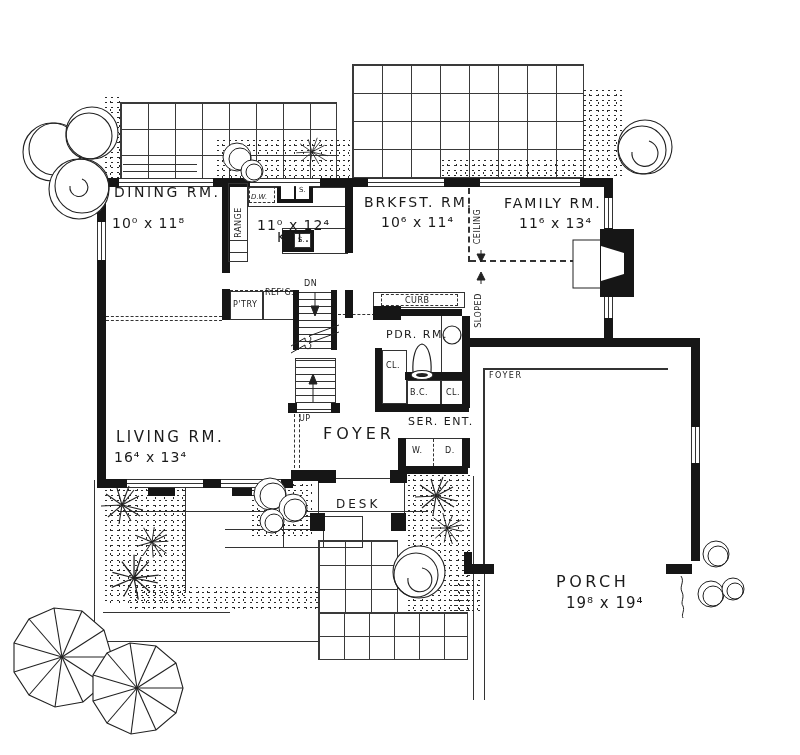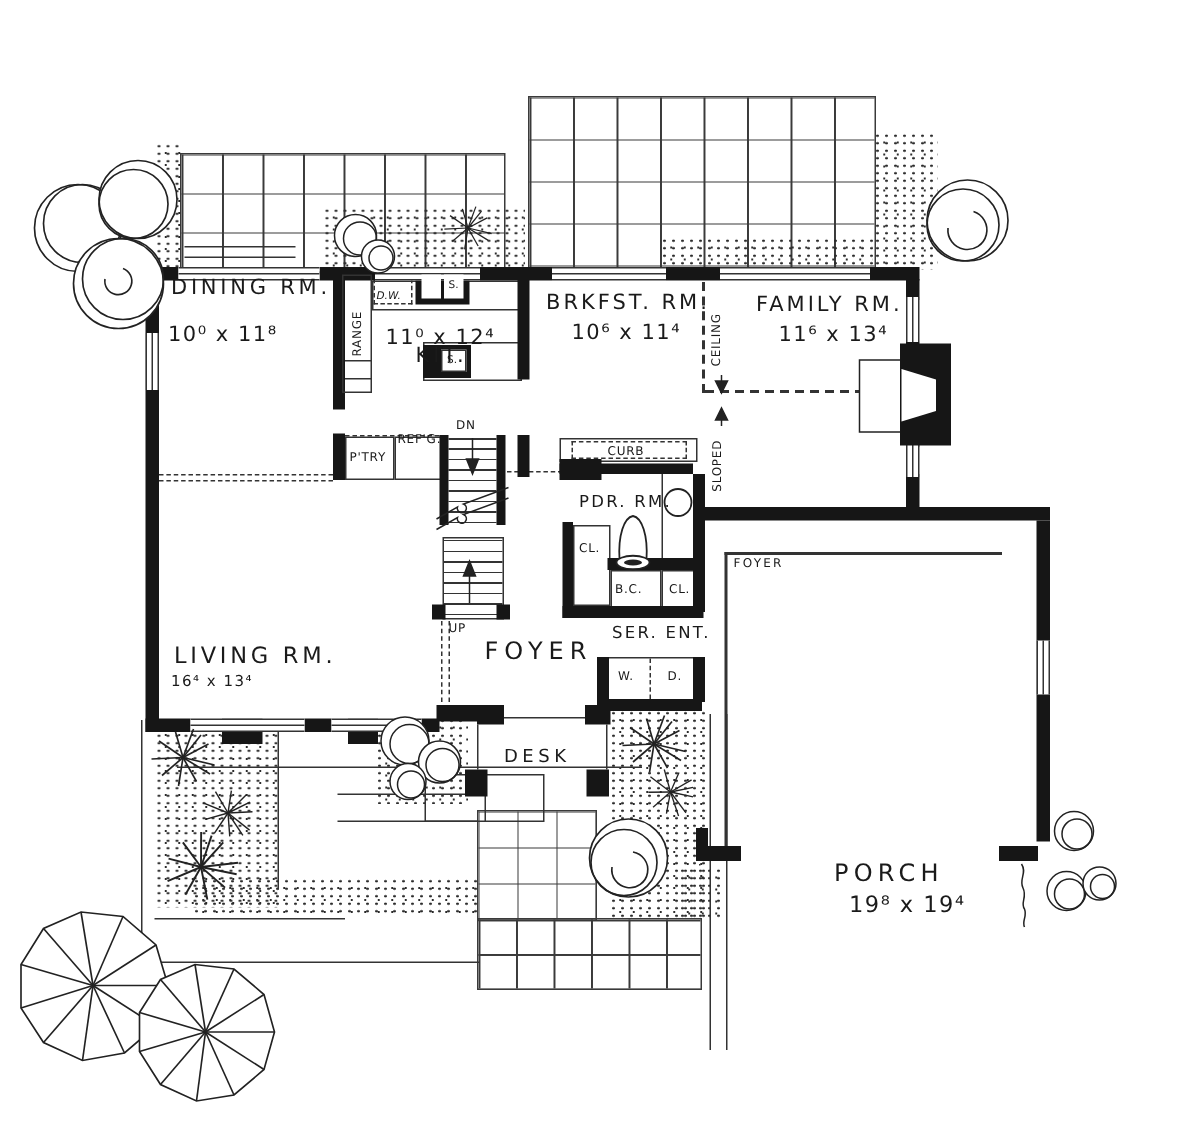--- a/index.html
+++ b/index.html
@@ -189,21 +189,21 @@
 
   <div class="lbl" style="left:114px;top:184px;letter-spacing:2.5px;">DINING RM.</div>
   <div class="lbl" style="left:112px;top:215px;letter-spacing:1px;">10⁰ x 11⁸</div>
   <div class="lbl" style="left:277px;top:199px;letter-spacing:2.5px;margin-top:30px;">KIT.</div>
   <div class="lbl" style="left:257px;top:217px;letter-spacing:1px;">11⁰ x 12⁴</div>
   <div class="lbl" style="left:364px;top:194px;">BRKFST. RM.</div>
   <div class="lbl" style="left:381px;top:214px;letter-spacing:1px;">10⁶ x 11⁴</div>
   <div class="lbl" style="left:504px;top:195px;">FAMILY RM.</div>
   <div class="lbl" style="left:519px;top:215px;letter-spacing:1px;">11⁶ x 13⁴</div>
   <div class="lbl" style="left:116px;top:428px;font-size:15px;letter-spacing:2.5px;">LIVING RM.</div>
-  <div class="lbl" style="left:114px;top:449px;font-size:10px;letter-spacing:1px;">16⁴ x 13⁴</div>
+  <div class="lbl" style="left:114px;top:449px;font-size:14px;letter-spacing:1px;">16⁴ x 13⁴</div>
   <div class="lbl" style="left:323px;top:424px;font-size:16px;letter-spacing:4px;">FOYER</div>
   <div class="lbl" style="left:336px;top:497px;font-size:12px;letter-spacing:3px;">DESK</div>
   <div class="lbl" style="left:556px;top:572px;font-size:16px;letter-spacing:3.5px;">PORCH</div>
   <div class="lbl" style="left:566px;top:594px;font-size:15px;letter-spacing:1px;">19⁸ x 19⁴</div>
   <div class="lbl sm" style="left:489px;top:371px;letter-spacing:1.5px;">FOYER</div>
 
   <div class="abs vt" style="left:468px;top:202px;width:20px;height:48px;">
     <span class="sm">CEILING</span>
   </div>
   <div class="abs vt" style="left:468px;top:286px;width:20px;height:48px;">

